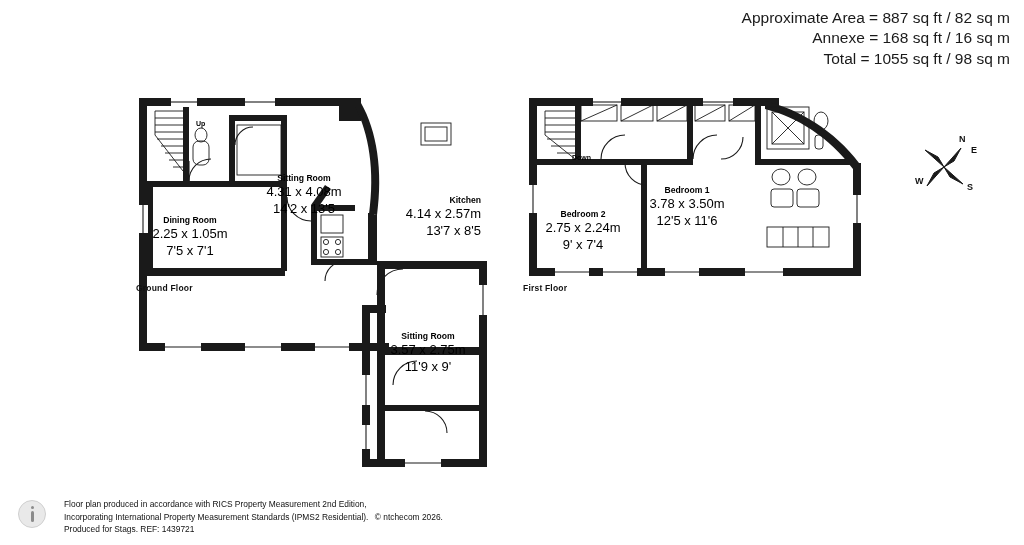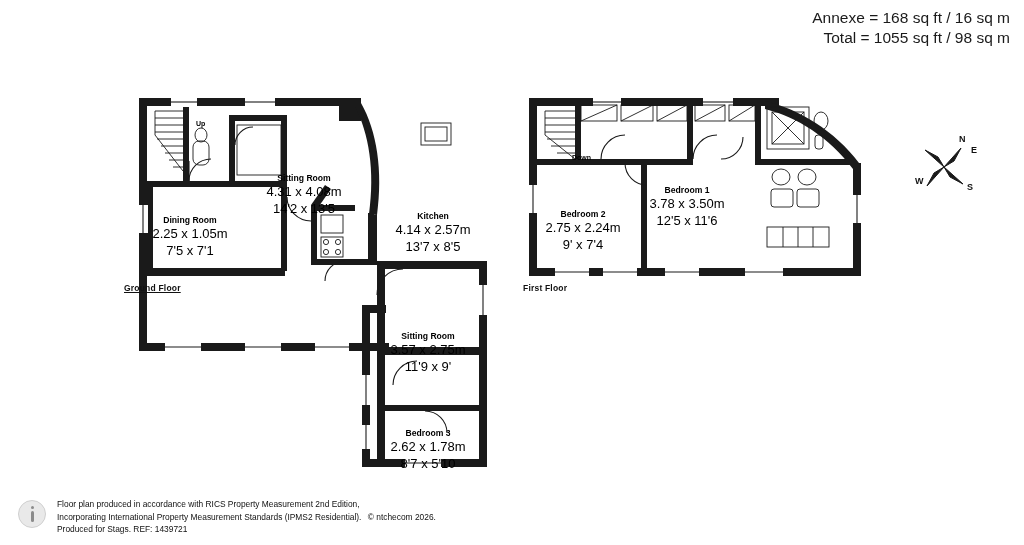--- a/index.html
+++ b/index.html
@@ -70,21 +70,21 @@
     font-weight: bold;
     color: #000;
   }
   
   .footer {
     position: absolute;
     left: 18px;
     bottom: 10px;
     display: flex;
     align-items: flex-start;
-    gap: 11px;
+    gap: 18px;
   }
   .footer-badge {
     width: 26px;
     height: 26px;
     border-radius: 50%;
     background: #e9e9e9;
     border: 1px solid #cfcfcf;
     position: relative;
     flex: 0 0 auto;
     margin-top: 2px;
@@ -130,20 +130,21 @@
     color: #111;
   }
   svg { display: block; }
 </style>
 </head>
 <body>
 
 <div class="stage">
 
   <div class="area-summary">
+    <div class="line">Approximate Area = 887 sq ft / 82 sq m</div>
     <div class="line">Annexe = 168 sq ft / 16 sq m</div>
     <div class="line">Total = 1055 sq ft / 98 sq m</div>
   </div>
 
   <svg width="420" height="420" viewBox="0 0 420 420" style="position:absolute;left:125px;top:85px;">
     <g fill="#1a1a1a" stroke="none">
 
       <rect x="14" y="13" width="200" height="8"></rect>
       <rect x="14" y="13" width="8" height="178"></rect>
       <rect x="14" y="183" width="146" height="8"></rect>
@@ -259,45 +260,40 @@
   </svg>
 
   <div class="small-label" style="left:196px;top:120px;">Up</div>
 
   <div class="room" style="left:249px;top:173px;width:110px;">
     <div class="nm">Sitting Room</div>
     <div class="d1">4.31 x 4.08m</div>
     <div class="d2">14'2 x 13'5</div>
   </div>
 
-  <div class="room" style="left:385px;top:211px;width:96px;">
+  <div class="room" style="left:385px;top:195px;width:96px;text-align:right;">
     <div class="nm">Kitchen</div>
     <div class="d1">4.14 x 2.57m</div>
     <div class="d2">13'7 x 8'5</div>
   </div>
 
   <div class="room" style="left:140px;top:215px;width:100px;">
     <div class="nm">Dining Room</div>
     <div class="d1">2.25 x 1.05m</div>
     <div class="d2">7'5 x 7'1</div>
   </div>
 
   <div class="room" style="left:378px;top:331px;width:100px;">
     <div class="nm">Sitting Room</div>
     <div class="d1">3.57 x 2.75m</div>
     <div class="d2">11'9 x 9'</div>
   </div>
 
-  <div class="room" style="left:378px;top:428px;width:100px;">
-    <div class="nm">Bedroom 3</div>
-    <div class="d1">2.62 x 1.78m</div>
-    <div class="d2">8'7 x 5'10</div>
-  </div>
-
-  <div class="floor-label" style="left:124px;top:283px;text-decoration:underline;">Ground Floor</div>
+
+  <div class="floor-label" style="left:136px;top:283px;">Ground Floor</div>
 
   <svg width="400" height="210" viewBox="0 0 400 210" style="position:absolute;left:515px;top:85px;">
     <g fill="#1a1a1a" stroke="none">
 
       <rect x="14" y="13" width="236" height="8"></rect>
       <rect x="14" y="13" width="8" height="178"></rect>
       <rect x="14" y="183" width="196" height="8"></rect>
 
       <path d="M250 13 L250 24 L264 24 L264 13 Z"></path>
       <path d="M250 16 C 284 24, 320 46, 344 78 L338 84 C 314 52, 282 32, 250 24 Z"></path>

